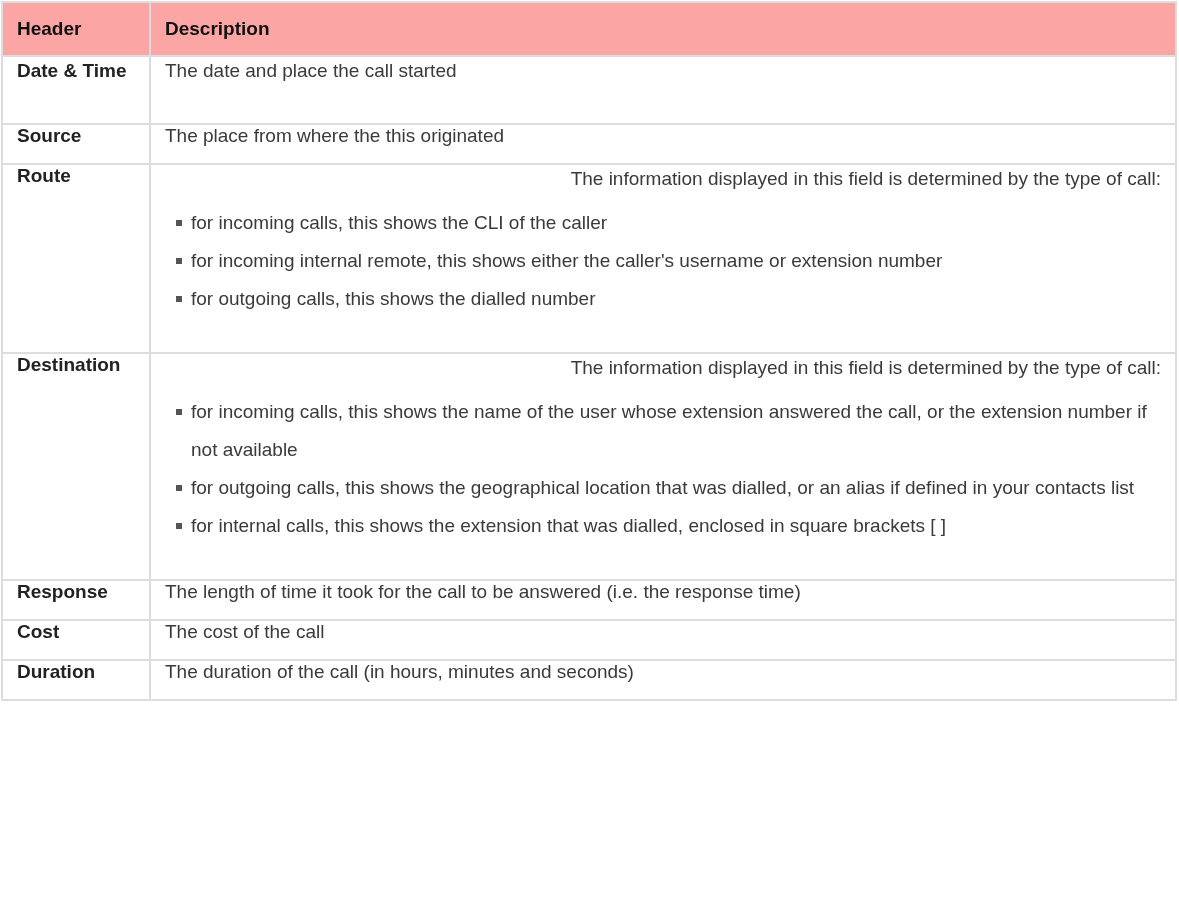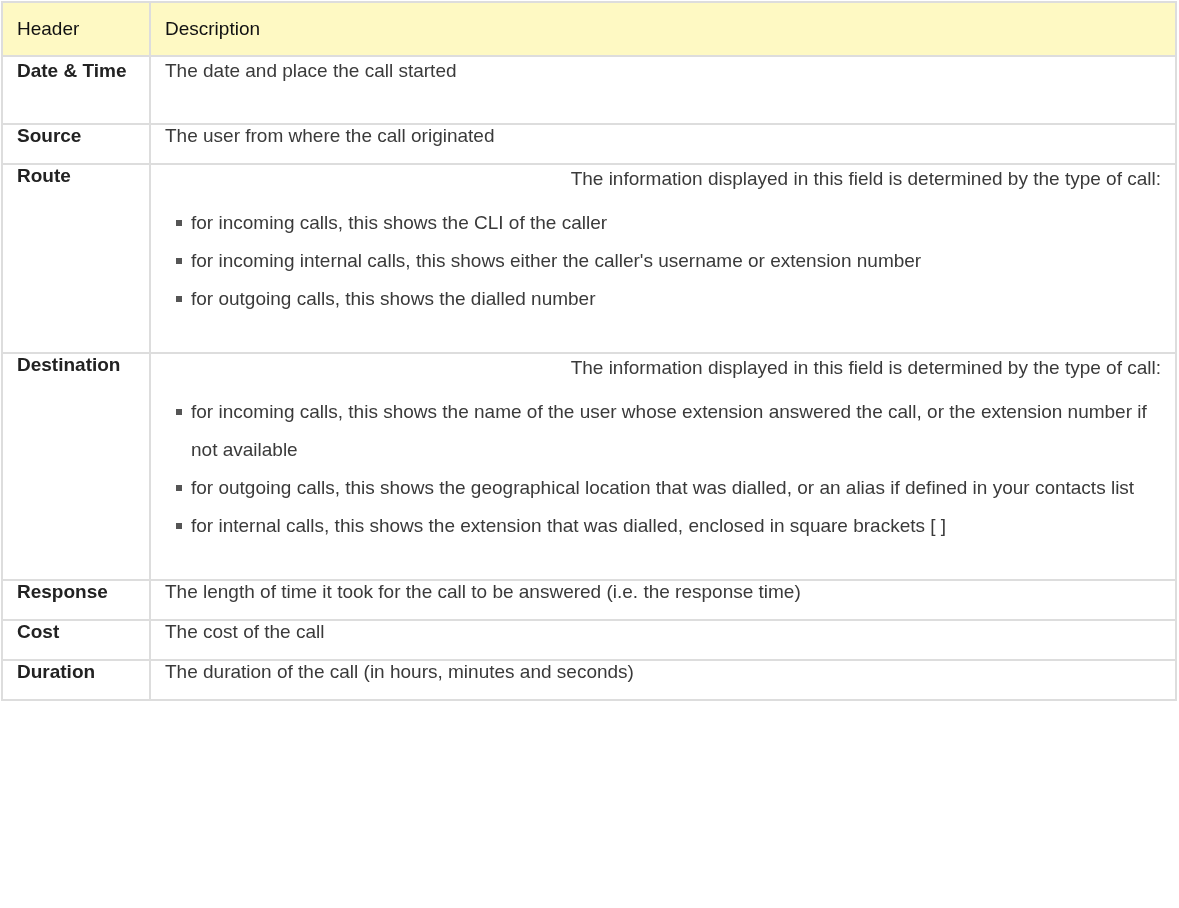--- a/index.html
+++ b/index.html
@@ -11,23 +11,23 @@
     font-size: 19px;
     color: #3a3a3a;
   }
   table.doc-table th, table.doc-table td {
     border: 2px solid #dddddd;
     text-align: left;
     vertical-align: top;
     padding: 0 14px;
   }
   table.doc-table thead th {
-    background: #fef9c3;
+    background: #fca5a5;
     color: #111;
-    font-weight: normal;
+    font-weight: bold;
     height: 52px;
     vertical-align: middle;
     font-size: 19px;
   }
   th.col-header { width: 118px; }
   td.label-cell { font-weight: bold; color: #222; border-radius: 19px; }
   td.row-simple { padding-top: 14px; height: 38px; }
   td.row-tall { padding-top: 14px; height: 66px; line-height: 27px; }
   td.row-list { padding-top: 28px; }
   .intro { margin: 0 0 12px 0; line-height: 27px; text-align: right; }
@@ -55,29 +55,29 @@
       <th>Description</th>
     </tr>
   </thead>
   <tbody>
     <tr>
       <td class="label-cell row-tall">Date &amp; Time</td>
       <td class="row-tall">The date and place the call started</td>
     </tr>
     <tr>
       <td class="label-cell row-simple">Source</td>
-      <td class="row-simple">The user from where the call originated</td>
+      <td class="row-simple">The place from where the this originated</td>
     </tr>
     <tr>
       <td class="label-cell row-list">Route</td>
       <td class="row-list">
         <p class="intro">The information displayed in this field is determined by the type of call:</p>
         <ul class="bullets">
           <li>for incoming calls, this shows the CLI of the caller</li>
-          <li>for incoming internal calls, this shows either the caller's username or extension number</li>
+          <li>for incoming internal remote, this shows either the caller's username or extension number</li>
           <li>for outgoing calls, this shows the dialled number</li>
         </ul>
       </td>
     </tr>
     <tr>
       <td class="label-cell row-list">Destination</td>
       <td class="row-list">
         <p class="intro">The information displayed in this field is determined by the type of call:</p>
         <ul class="bullets">
           <li>for incoming calls, this shows the name of the user whose extension answered the call, or the extension number if not available</li>

